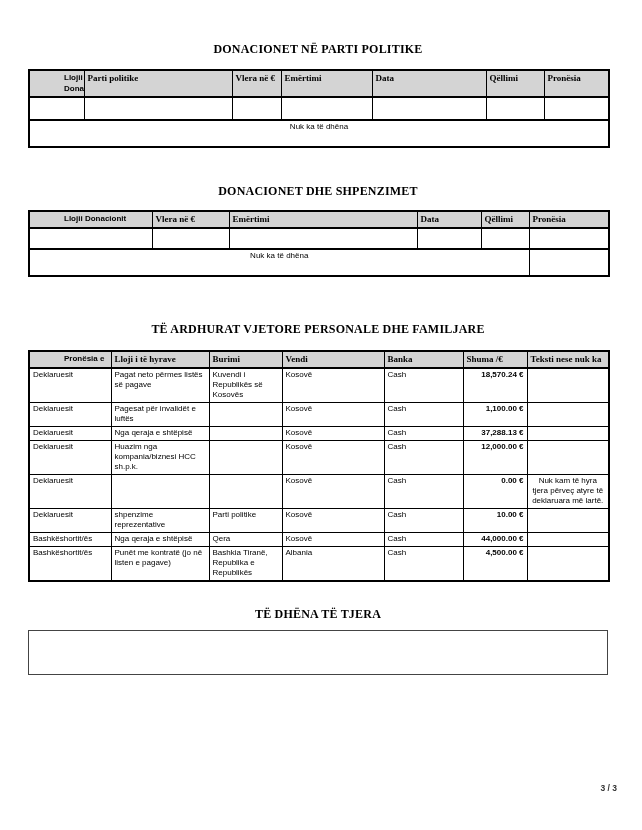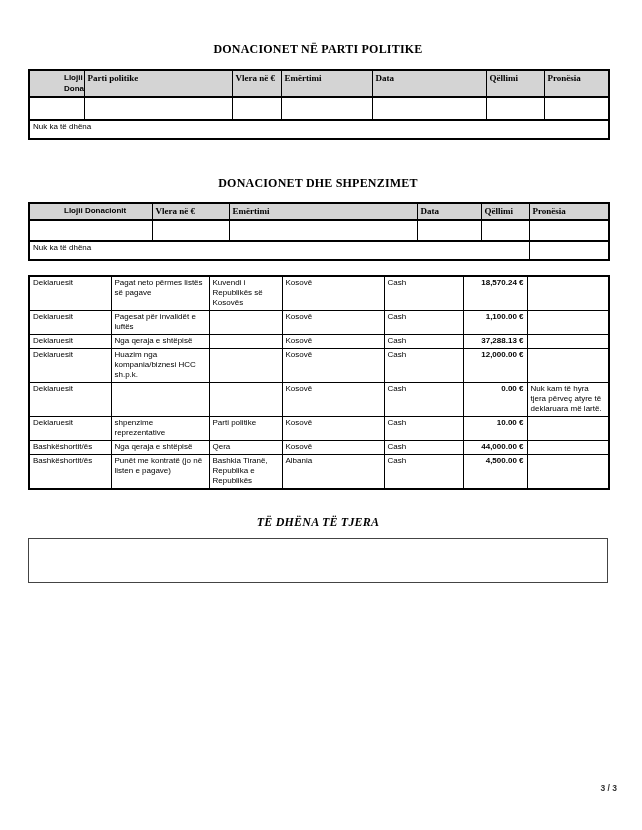--- a/index.html
+++ b/index.html
@@ -12,21 +12,21 @@
   .content { width: 580px; margin-left: 28px; padding-top: 43px; }
 
   .doc-title {
     font-family: "Liberation Serif", serif;
     font-weight: bold; font-size: 12px; line-height: 13px;
     text-align: center; letter-spacing: 0.2px;
   }
   .t1 { margin-top: 0; }
   .t2 { margin-top: 37px; }
   .t3 { margin-top: 46px; }
-  .t4 { margin-top: 26px; font-style: italic; }
+  .t4 { margin-top: 26px; }
 
   table {
     width: 580px; table-layout: fixed;
     border-collapse: collapse;
     border: 2px solid #000;
     margin-top: 13px;
   }
   th, td {
     border: 1px solid #000;
     vertical-align: top;
@@ -39,23 +39,23 @@
     background: #d4d4d4;
     font-family: "Liberation Serif", serif;
     font-weight: bold; font-size: 9px; line-height: 12px;
     border-bottom: 2px solid #000;
   }
   th.sans-head {
     font-family: "Liberation Sans", sans-serif;
     font-size: 8px; line-height: 11px; padding-left: 34px;
   }
   td.num { text-align: right; font-weight: bold; }
-  td.note { text-align: left; }
+  td.note { text-align: center; }
   tr.empty-row td { height: 23px; }
-  tr.nodata-row td { height: 19px; border-top: 2px solid #000; }
+  tr.nodata-row td { height: 27px; text-align: center; border-top: 2px solid #000; }
   .tbl2 { margin-top: 12px; }
   .tbl2 tr.empty-row td { height: 21px; }
   .tbl3 { margin-top: 14px; }
   .tbl3 td { height: 14px; }
 
   .other-box {
     width: 580px; height: 45px;
     border: 1px solid #444;
     margin-top: 9px;
     background: #fff;
@@ -136,32 +136,42 @@
       <td></td>
       <td></td>
     </tr>
     <tr class="nodata-row">
       <td colspan="5">Nuk ka të dhëna</td>
       <td></td>
     </tr>
   </tbody>
     </table>
 
+  <div class="doc-title t3">TË ARDHURAT VJETORE PERSONALE DHE FAMILJARE</div>
 
   <table class="tbl3">
     <colgroup>
       <col style="width:82px">
         <col style="width:98px">
         <col style="width:73px">
       <col style="width:102px">
         <col style="width:79px">
         <col style="width:64px">
         <col style="width:82px">
     </colgroup>
     <tbody>
+        <tr>
+      <th class="sans-head">Pronësia e</th>
+      <th>Lloji i të hyrave</th>
+      <th>Burimi</th>
+      <th>Vendi</th>
+      <th>Banka</th>
+      <th>Shuma /€</th>
+      <th>Teksti nese nuk ka</th>
+    </tr>
     <tr>
       <td>Deklaruesit</td>
       <td>Pagat neto përmes listës së pagave</td>
       <td>Kuvendi i Republikës së Kosovës</td>
       <td>Kosovë</td>
       <td>Cash</td>
       <td class="num">18,570.24 €</td>
       <td class="note"></td>
     </tr>
     <tr>

